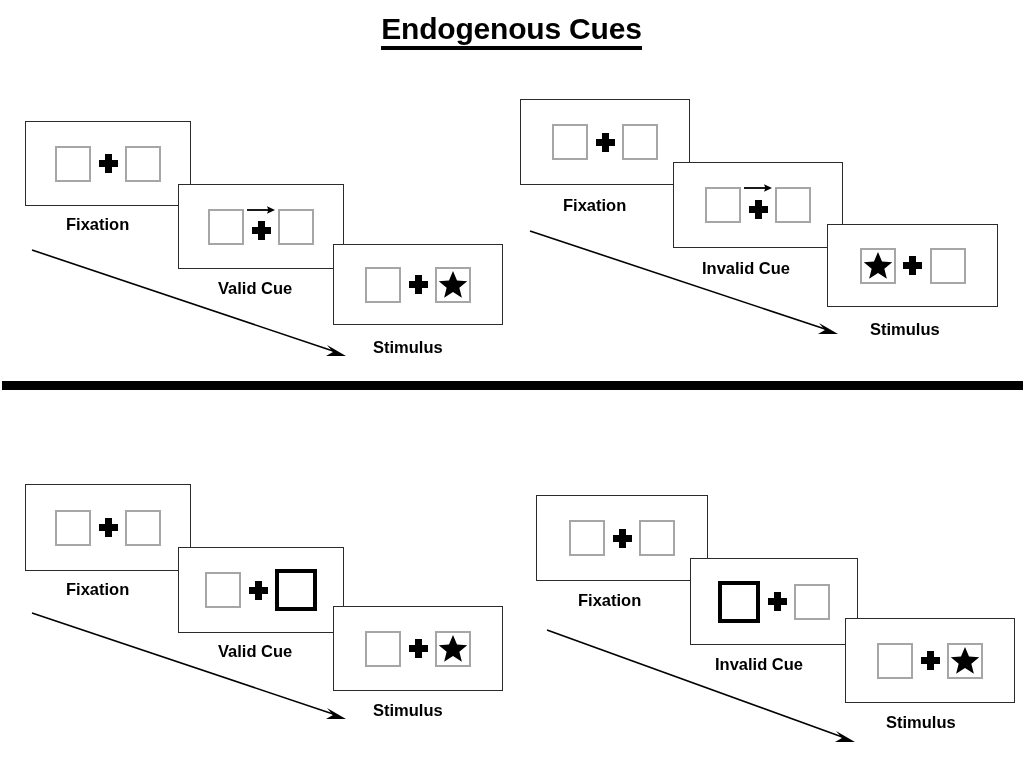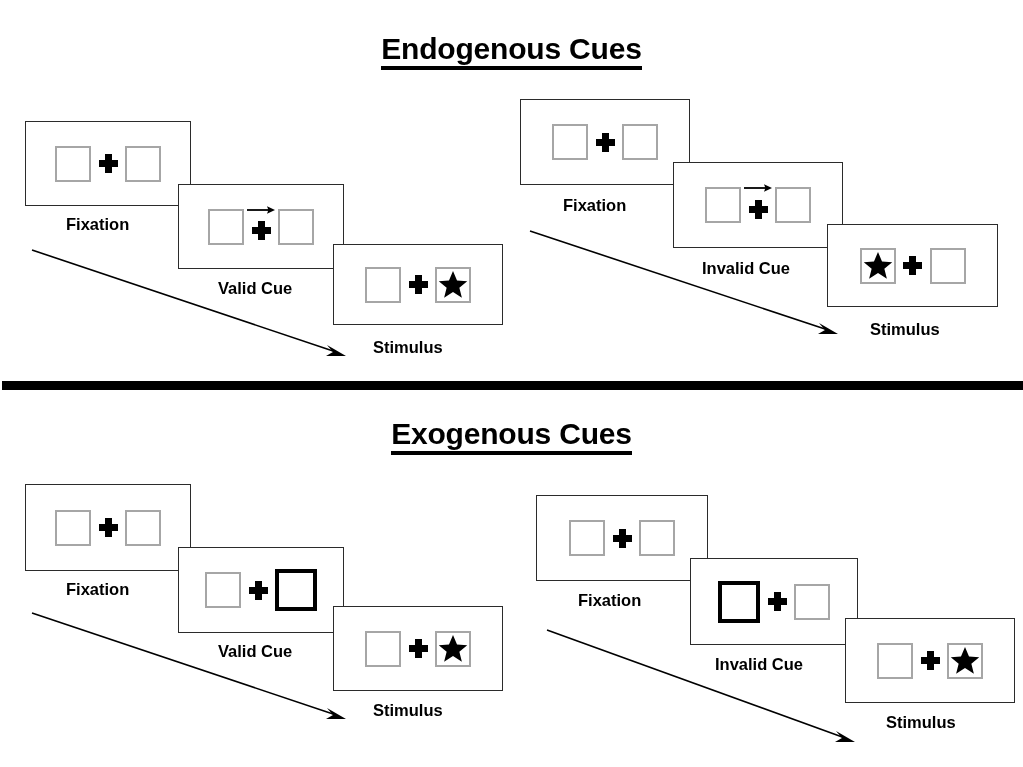--- a/index.html
+++ b/index.html
@@ -111,21 +111,21 @@
     position: absolute;
     pointer-events: none;
   }
   .flow-arrow svg { display:block; overflow: visible; }
 </style>
 </head>
 <body>
 
 <div id="stage">
 
-  <div class="section-title" style="top:32px;">
+  <div class="section-title" style="top:12px;">
     <span>Endogenous Cues</span>
   </div>
 
   <div class="panel" style="left:25px; top:121px; width:166px; height:85px;">
     <div class="panel-inner">
       <div class="pbox" style="width:36px;height:36px;"></div>
       <div class="cross" style="width:34px;height:40px;">
         <span class="bar-h" style="width:19px;height:7px;left:7.5px;top:16.5px;"></span>
         <span class="bar-v" style="width:7px;height:19px;left:13.5px;top:10.5px;"></span>
       </div>
@@ -227,23 +227,20 @@
 
   <div class="flow-arrow" style="left:528px; top:229px;">
     <svg width="320" height="112" viewBox="0 0 320 112">
       <line x1="2" y1="2" x2="300" y2="101" stroke="#000" stroke-width="1.6"></line>
       <path d="M310 105 L291 94 L297 101 L290 105 Z" fill="#000"></path>
     </svg>
   </div>
 
   <div class="divider" style="left:2px; top:381px; width:1021px; height:9px;"></div>
 
-  <div class="section-title" style="top:417px;">
-    <span>Exogenous Cues</span>
-  </div>
 
   <div class="panel" style="left:25px; top:484px; width:166px; height:87px;">
     <div class="panel-inner">
       <div class="pbox" style="width:36px;height:36px;"></div>
       <div class="cross" style="width:34px;height:40px;">
         <span class="bar-h" style="width:19px;height:7px;left:7.5px;top:16.5px;"></span>
         <span class="bar-v" style="width:7px;height:19px;left:13.5px;top:10.5px;"></span>
       </div>
       <div class="pbox" style="width:36px;height:36px;"></div>
     </div>

